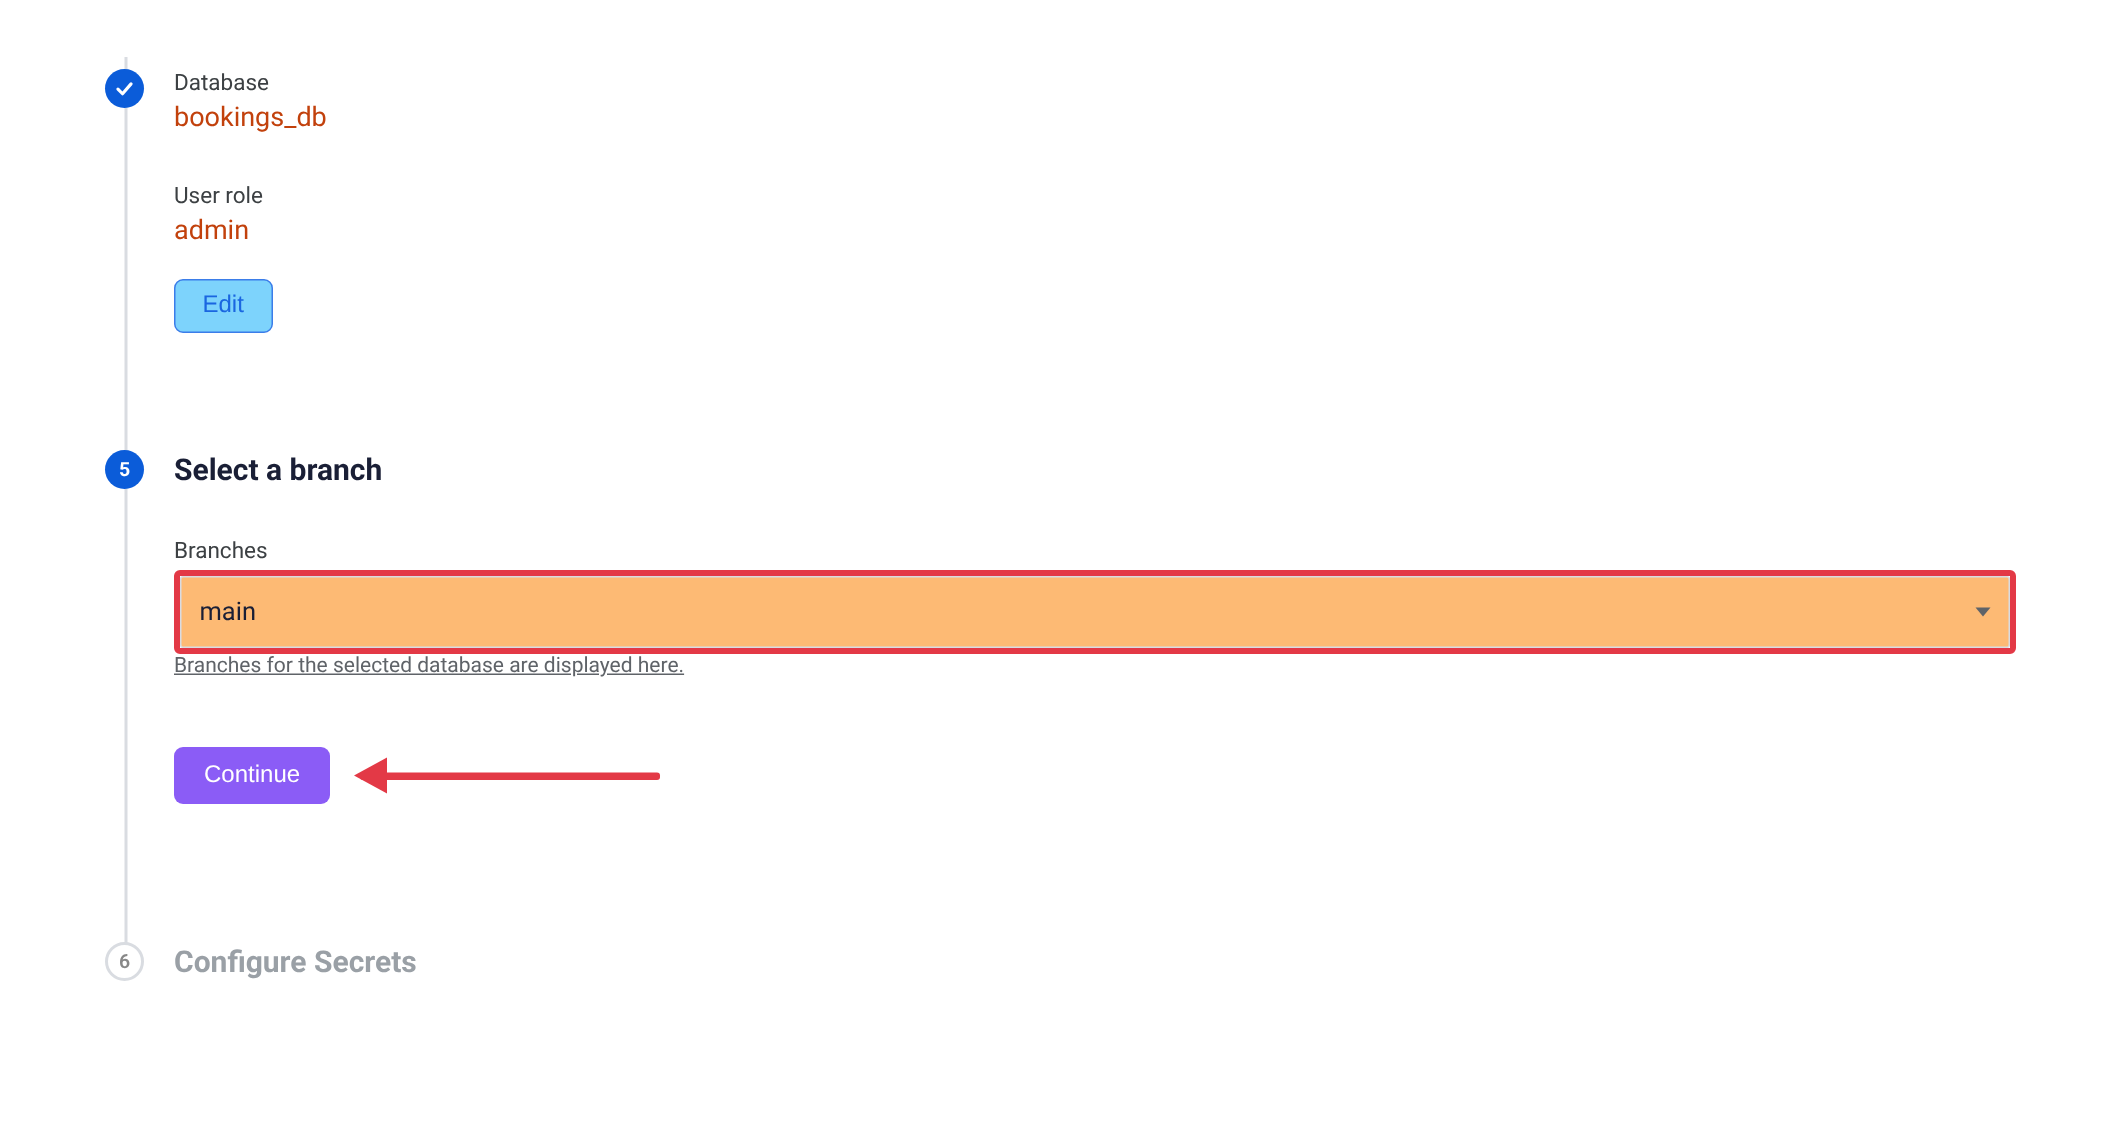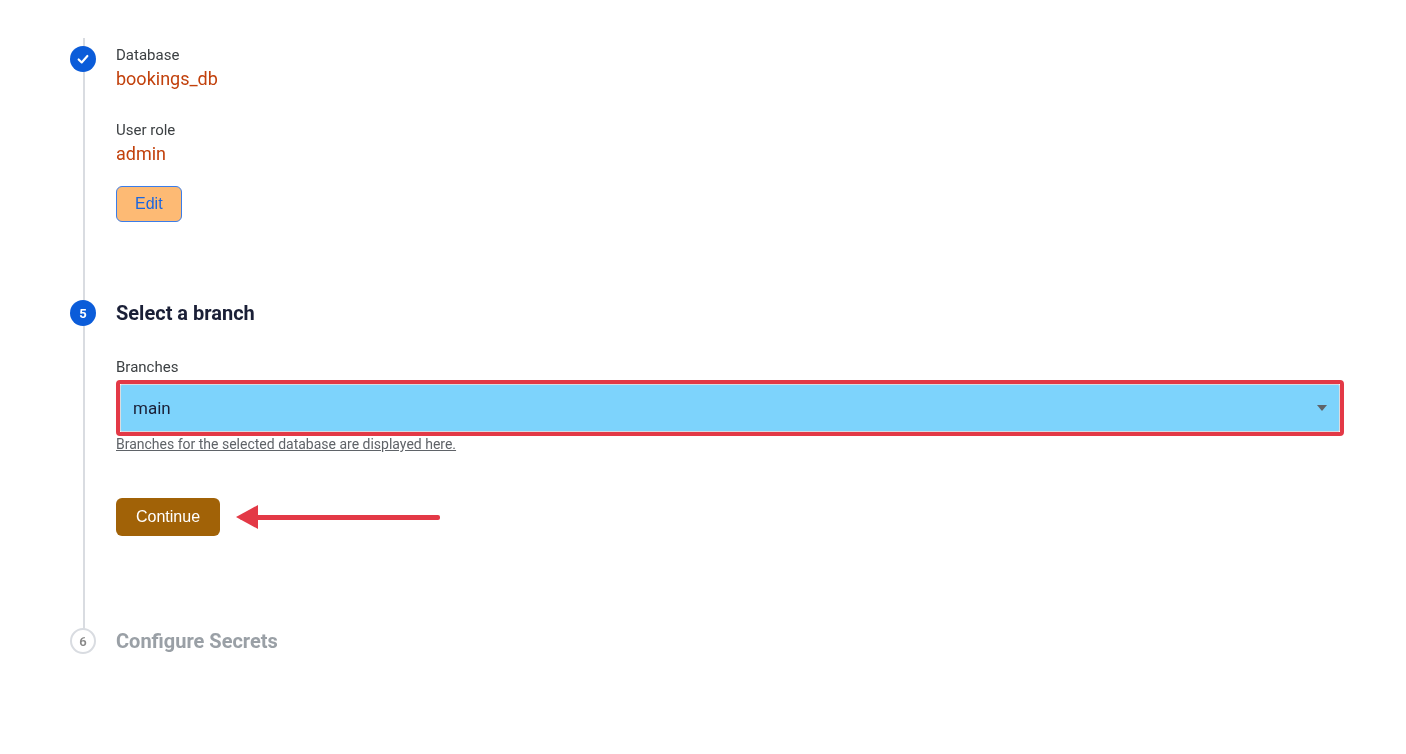--- a/index.html
+++ b/index.html
@@ -75,51 +75,51 @@
       margin-top: 32px;
     }
     .field-value {
       font-size: 18px;
       color: #c2410c;
       margin-bottom: 22px;
     }
     .btn-outline {
       display: inline-block;
       border: 1px solid #3b7de9;
-      background: #fdba74;
+      background: #7dd3fc;
       color: #1a66e0;
       font-size: 16px;
       padding: 8px 18px;
       border-radius: 6px;
       cursor: pointer;
     }
     .btn-primary {
       display: inline-block;
-      background: #a16207;
+      background: #8b5cf6;
       color: #fff;
       border: none;
       font-size: 16px;
       padding: 10px 20px;
       border-radius: 6px;
       cursor: pointer;
     }
     .select-wrap {
       position: relative;
       border: 4px solid #e33946;
       border-radius: 4px;
       width: 1228px;
       margin-top: 4px;
     }
     .select-inner {
       display: flex;
       align-items: center;
       justify-content: space-between;
       height: 48px;
       padding: 0 12px;
-      background: #7dd3fc;
+      background: #fdba74;
       border: 1px solid #d9dce1;
       border-radius: 2px;
     }
     .select-text {
       font-size: 17px;
       color: #1a1f36;
     }
     .caret {
       width: 0;
       height: 0;

